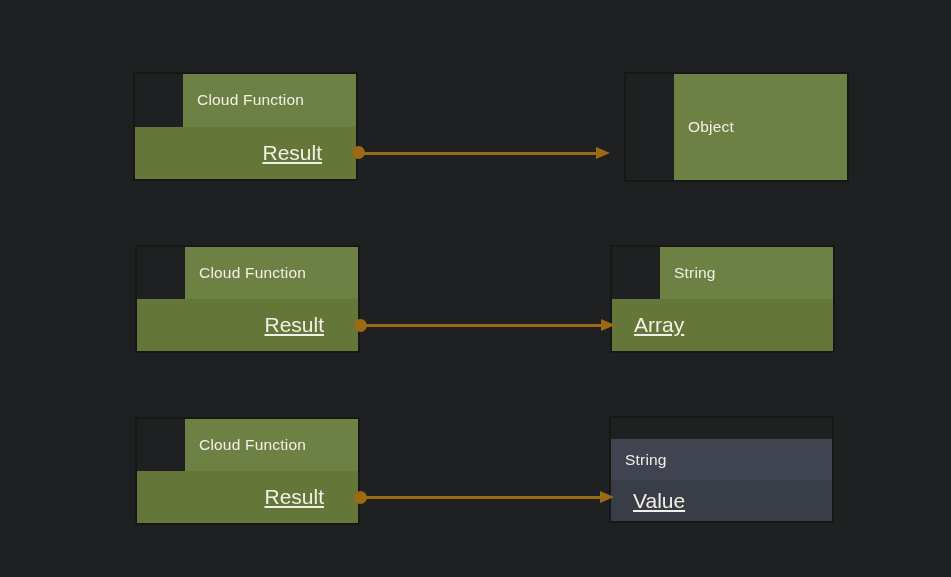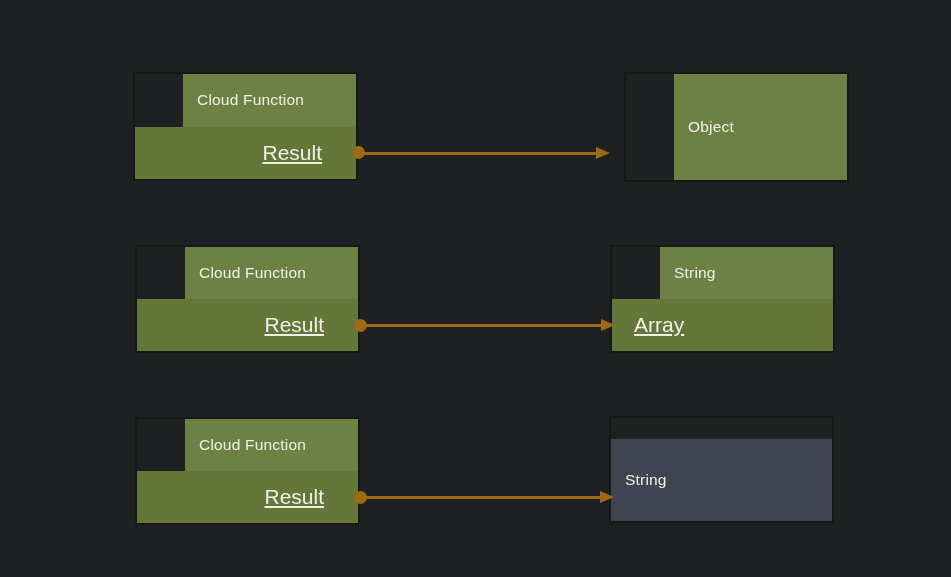--- a/index.html
+++ b/index.html
@@ -126,19 +126,22 @@
     <div class="body">
       <span class="port-label out">Result</span>
       <span class="port-dot"></span>
     </div>
   </div>
 
   <div class="node slate" style="left: 609px; top: 416px; width: 225px; height: 107px;">
     <div class="header">
       <span>String</span>
     </div>
+    <div class="body">
+      <span class="port-label in">Value</span>
+    </div>
   </div>
 
   <div class="edge" style="left: 362px; top: 152px; width: 234px;"></div>
   <div class="edge" style="left: 364px; top: 324px; width: 237px;"></div>
   <div class="edge" style="left: 364px; top: 496px; width: 236px;"></div>
 
 </div>
 
 </body></html>

